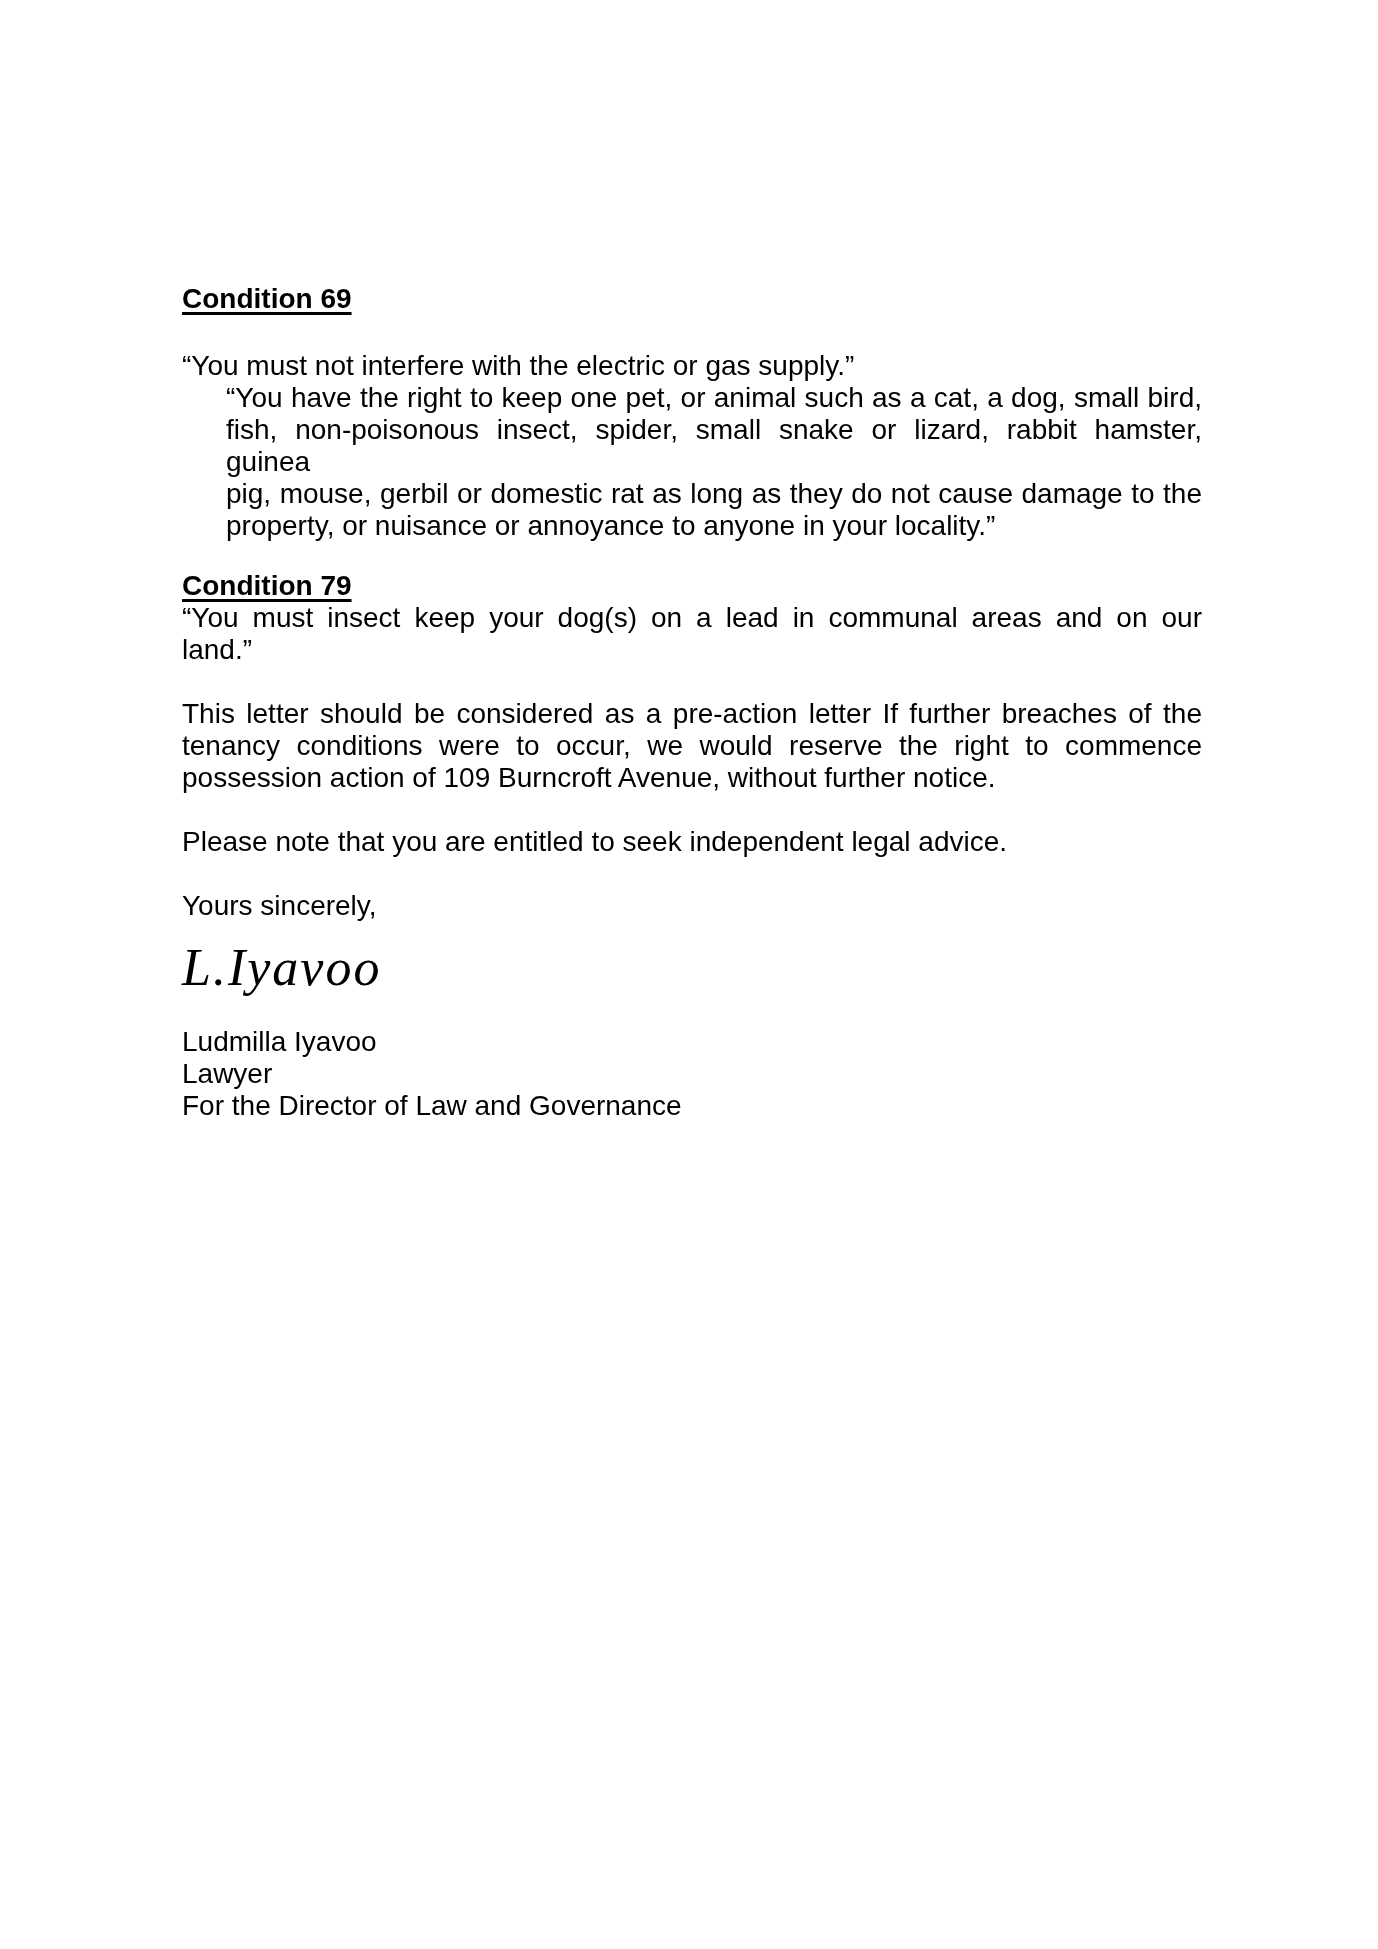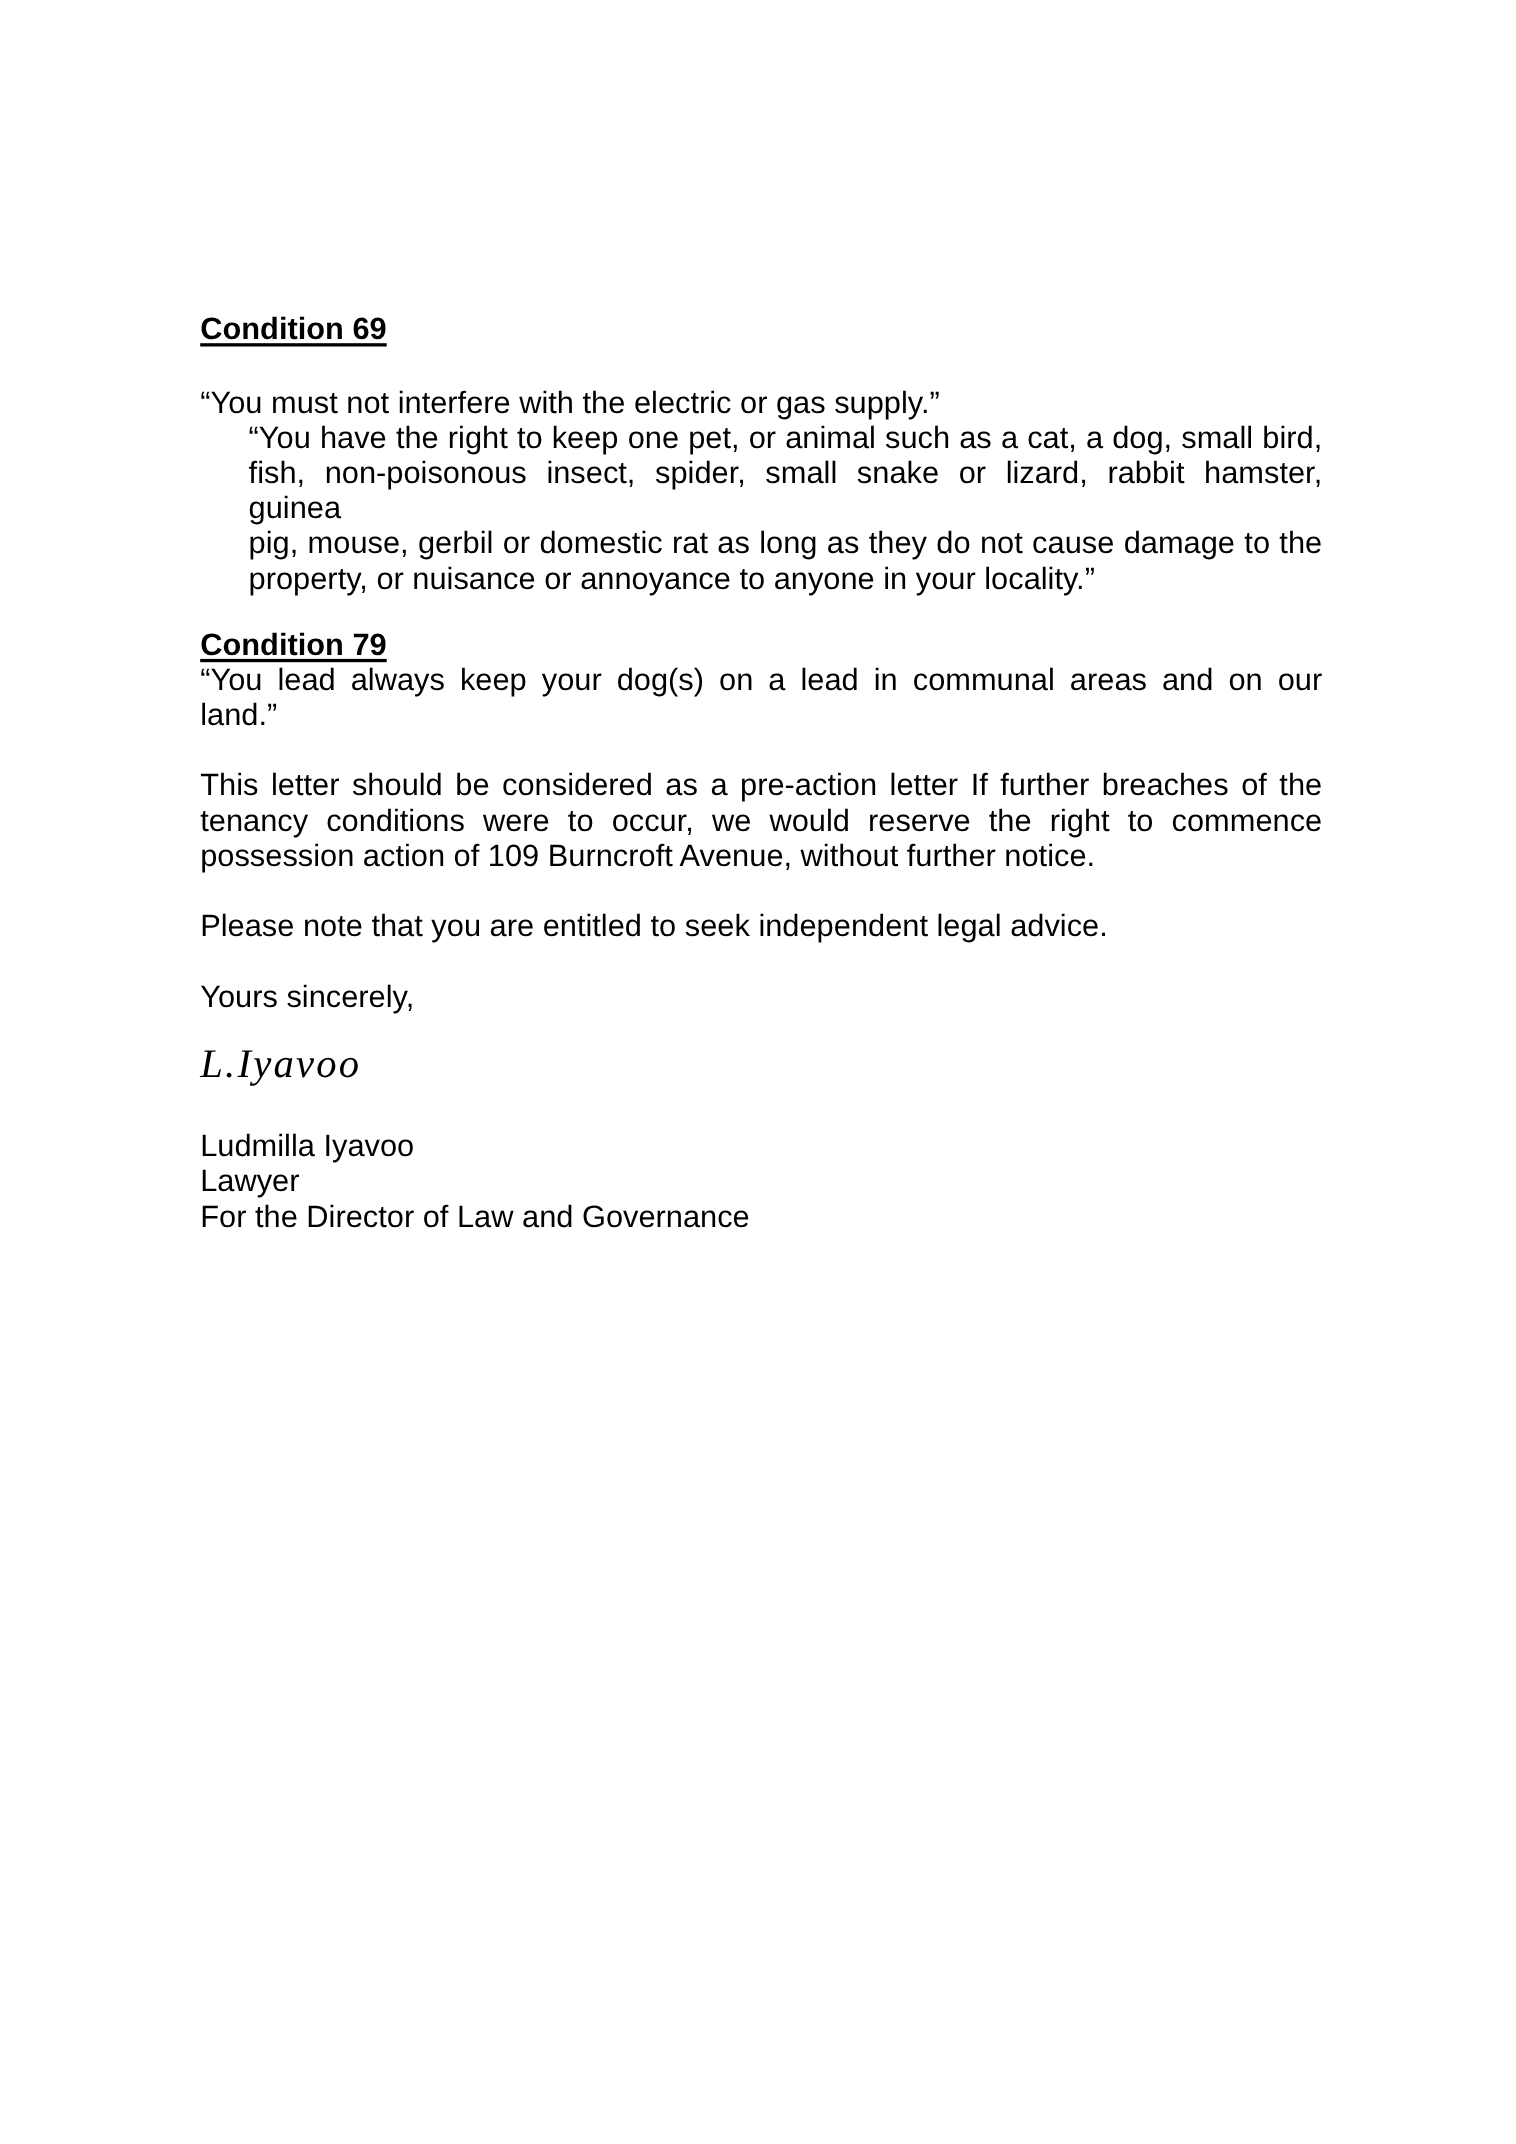--- a/index.html
+++ b/index.html
@@ -36,21 +36,21 @@
   .body-79 { margin-bottom: 32px; }
   .para { margin-bottom: 32px; }
   .yours { margin-bottom: 22px; }
   .justify .jline {
     text-align: justify;
     text-align-last: justify;
   }
   .signature {
     font-family: "Liberation Serif", "DejaVu Serif", serif;
     font-style: italic;
-    font-size: 37px;
+    font-size: 52px;
     line-height: 48px;
     letter-spacing: 2px;
     margin-bottom: 34px;
   }
   .signoff div { line-height: 32px; }
 </style>
 </head>
 <body>
 
 <div class="page">
@@ -66,21 +66,21 @@
     <div class="body-76 justify">
         <div class="jline">“You have the right to keep one pet, or animal such as a cat, a dog, small bird,</div>
         <div class="jline">fish, non-poisonous insect, spider, small snake or lizard, rabbit hamster, guinea</div>
         <div class="jline">pig, mouse, gerbil or domestic rat as long as they do not cause damage to the</div>
         <div>property, or nuisance or annoyance to anyone in your locality.”</div>
       </div>
 
     <div class="heading">Condition 79</div>
 
     <div class="body-79 justify">
-        <div class="jline">“You lead always keep your dog(s) on a lead in communal areas and on our</div>
+        <div class="jline">“You must insect keep your dog(s) on a lead in communal areas and on our</div>
         <div>land.”</div>
       </div>
 
     <div class="para justify">
         <div class="jline">This letter should be considered as a pre-action letter If further breaches of the</div>
         <div class="jline">tenancy conditions were to occur, we would reserve the right to commence</div>
         <div>possession action of 109 Burncroft Avenue, without further notice.</div>
       </div>
 
     <div class="para">Please note that you are entitled to seek independent legal advice.</div>

